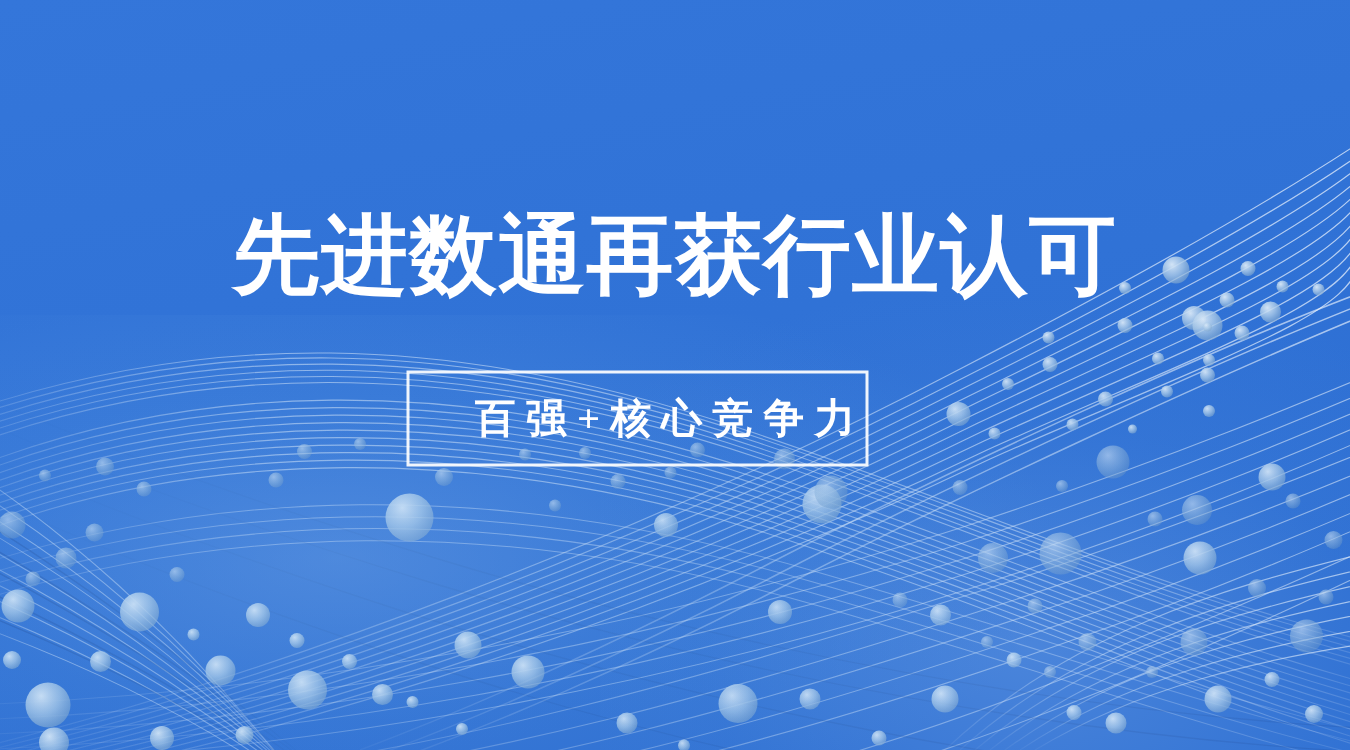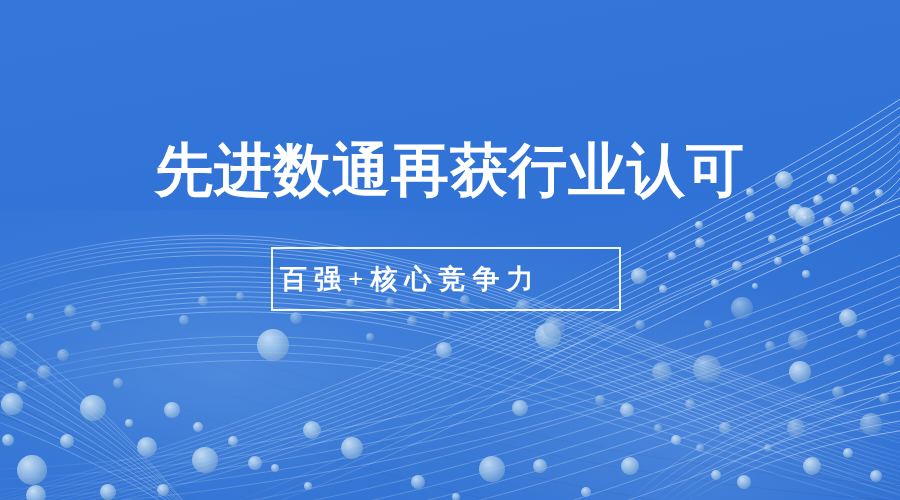--- a/index.html
+++ b/index.html
@@ -76,27 +76,27 @@
     font-size: 58px;
     line-height: 70px;
     letter-spacing: 1px;
     white-space: nowrap;
   }
 
   .subtitle-box {
     position: absolute;
     left: 271px;
     top: 247px;
-    width: 350px;
+    width: 308px;
     height: 64px;
     box-sizing: border-box;
     border: 2px solid rgba(255,255,255,0.92);
     display: flex;
     align-items: center;
-    justify-content: flex-start;
+    justify-content: flex-end;
   }
 
   .subtitle-text {
     color: #ffffff;
     font-family: "Liberation Serif", "DejaVu Serif", serif;
     font-weight: 700;
     font-size: 27px;
     line-height: 30px;
     letter-spacing: 7px;
     text-indent: 7px;

